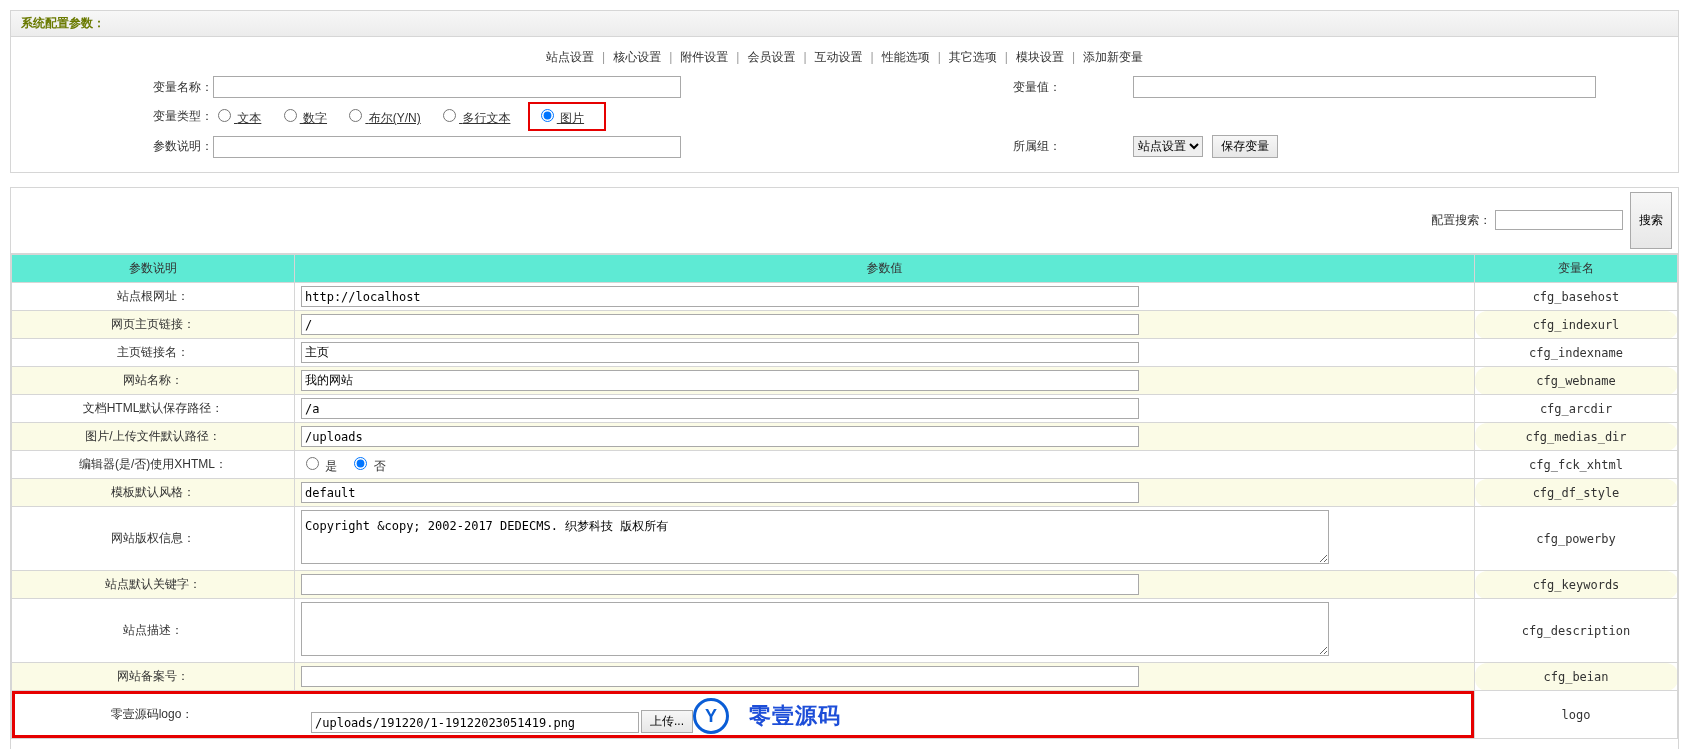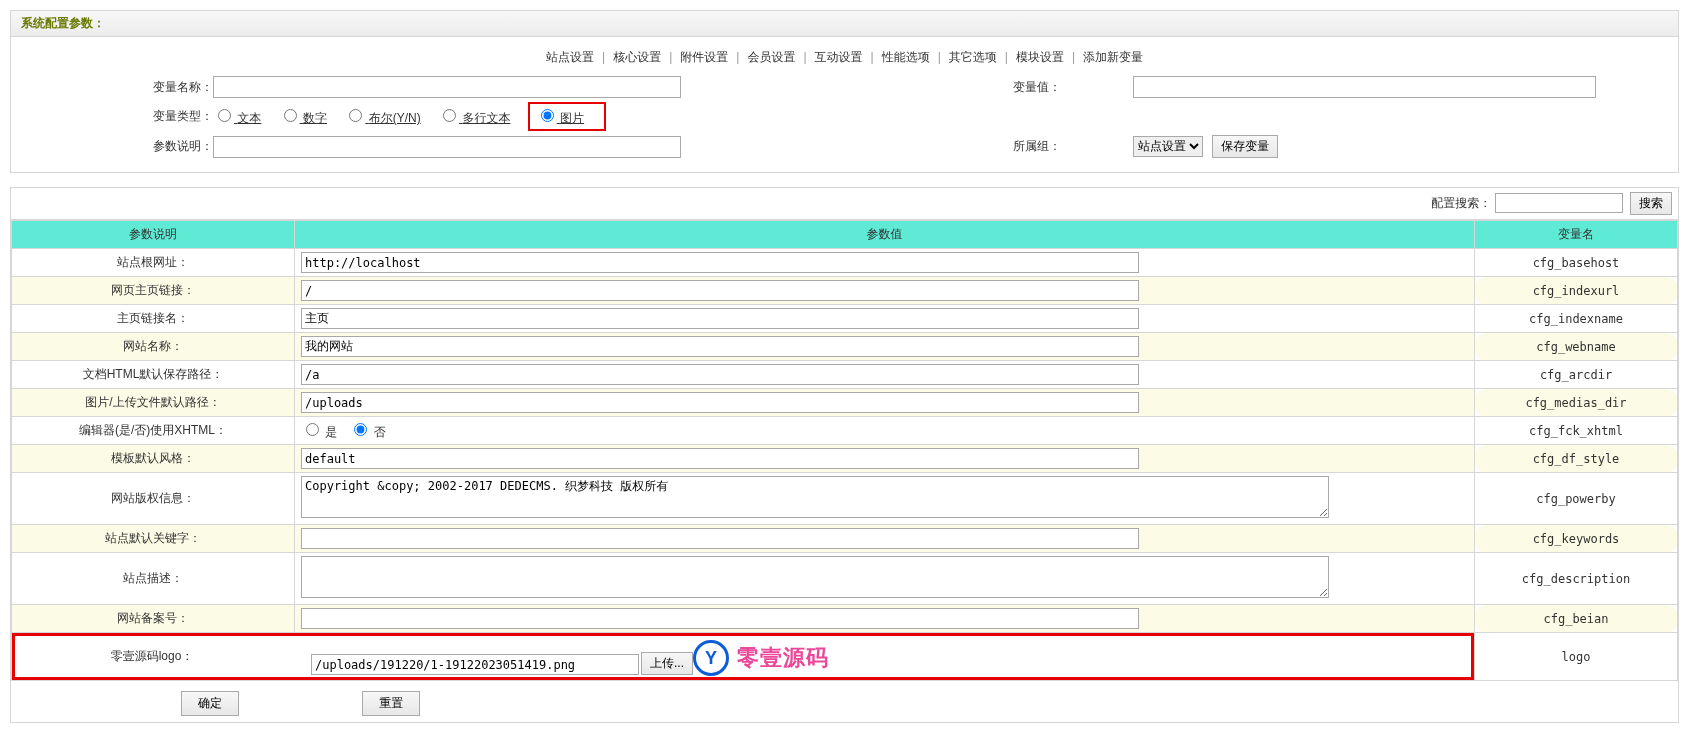--- a/index.html
+++ b/index.html
@@ -110,21 +110,21 @@
   }
   .search-row input[type="text"] {
     width: 120px;
     height: 16px;
     border:1px solid #a9a9a9;
     padding:1px 3px;
     font-size:12px;
   }
   .search-row button {
     font-size: 12px;
-    padding: 2px 8px;
+    padding: 19px 8px;
     background: linear-gradient(#f7f7f7,#e7e7e7);
     border:1px solid #aaa;
     cursor:pointer;
     margin-left:4px;
   }
   table.cfg {
     width: 100%;
     border-collapse: collapse;
   }
   table.cfg th {
@@ -155,21 +155,21 @@
     height: 17px;
     border:1px solid #a9a9a9;
     padding:1px 3px;
     font-family: Consolas, monospace;
     font-size:12px;
   }
   table.cfg td.val textarea {
     width: 1020px;
     height: 38px;
     border:1px solid #a9a9a9;
-    padding:1px 3px;
+    padding:7px 3px;
     font-family: Consolas, monospace;
     font-size:12px;
     resize: both;
   }
   table.cfg tr.alt td {
     background: #fbfbe6;
   }
 
   .logo-row-wrap {
     border: 3px solid #e60000;
@@ -210,22 +210,22 @@
     align-items:center;
     justify-content:center;
     color:#0a5dd6;
     font-weight:bold;
     font-size:18px;
     background:#fff;
   }
   .watermark .txt {
     font-weight:bold;
     font-size:22px;
-    color:#ec4899;
-    margin-left:8px;
+    color:#1d4ed8;
+    margin-left:20px;
     letter-spacing:1px;
   }
 
   .action-row {
     padding: 10px 0 6px 170px;
   }
   .action-row button {
     font-size: 12px;
     padding: 3px 16px;
     background: linear-gradient(#f7f7f7,#e7e7e7);

